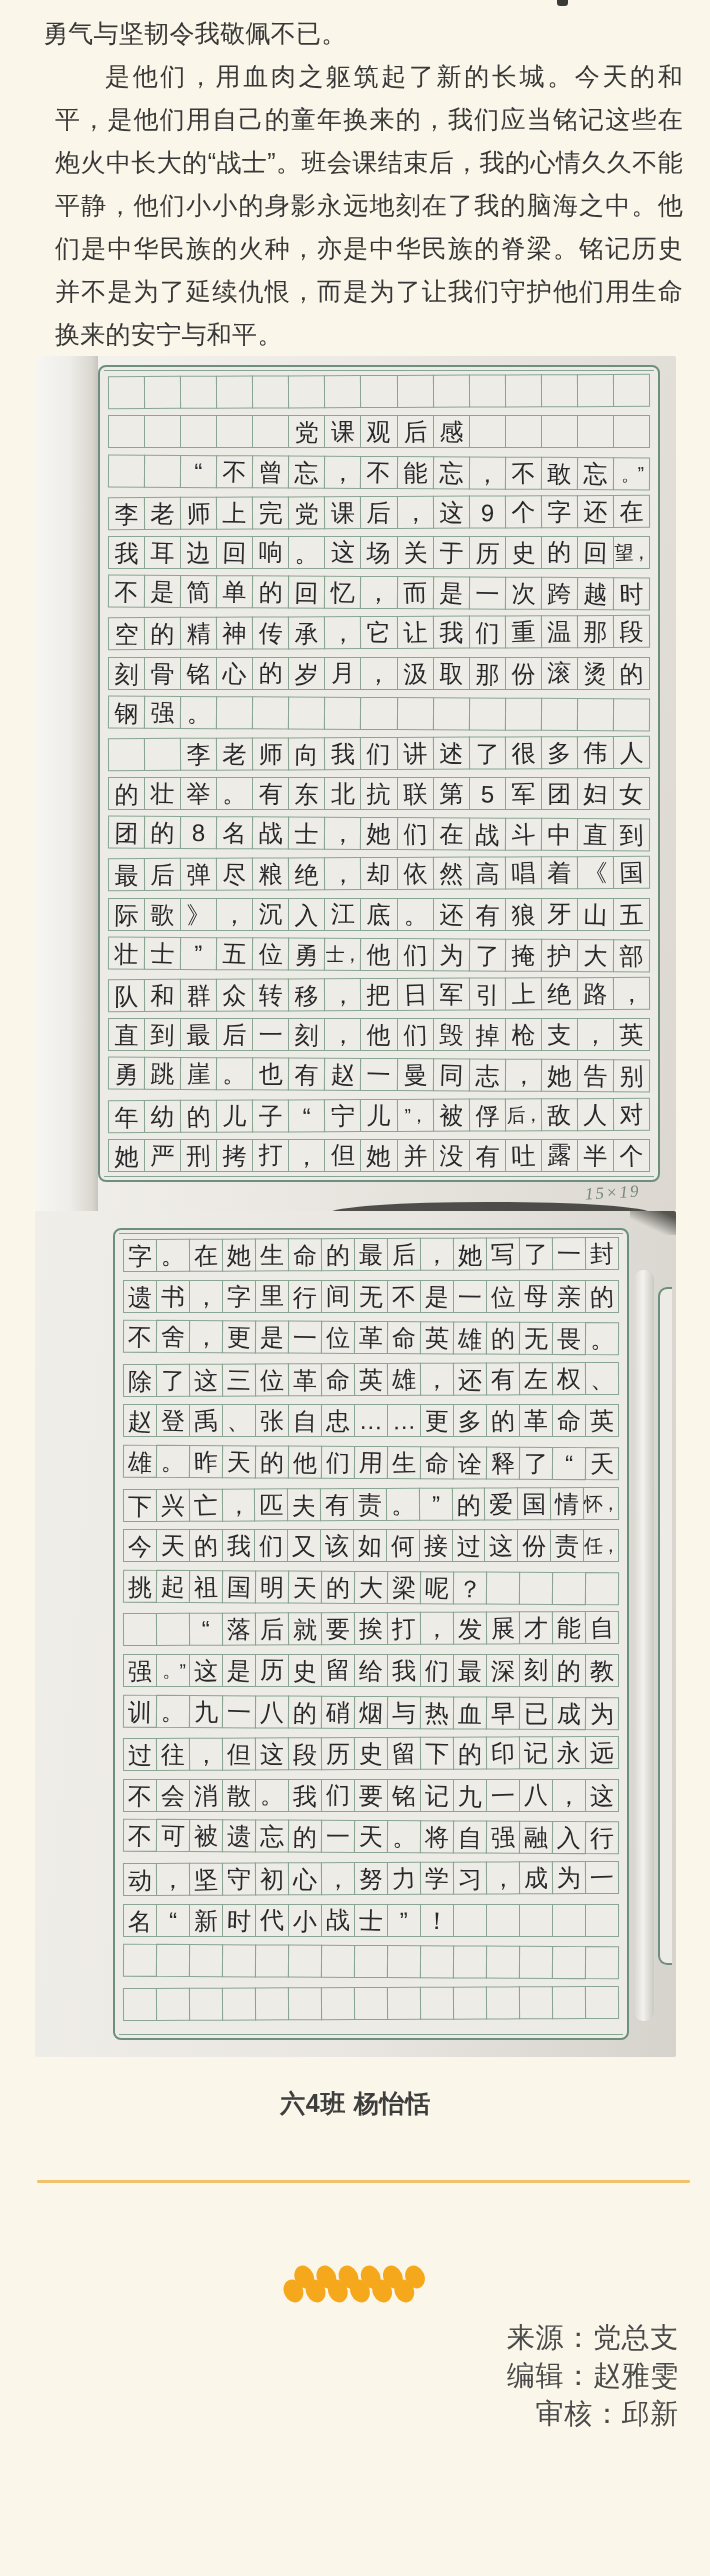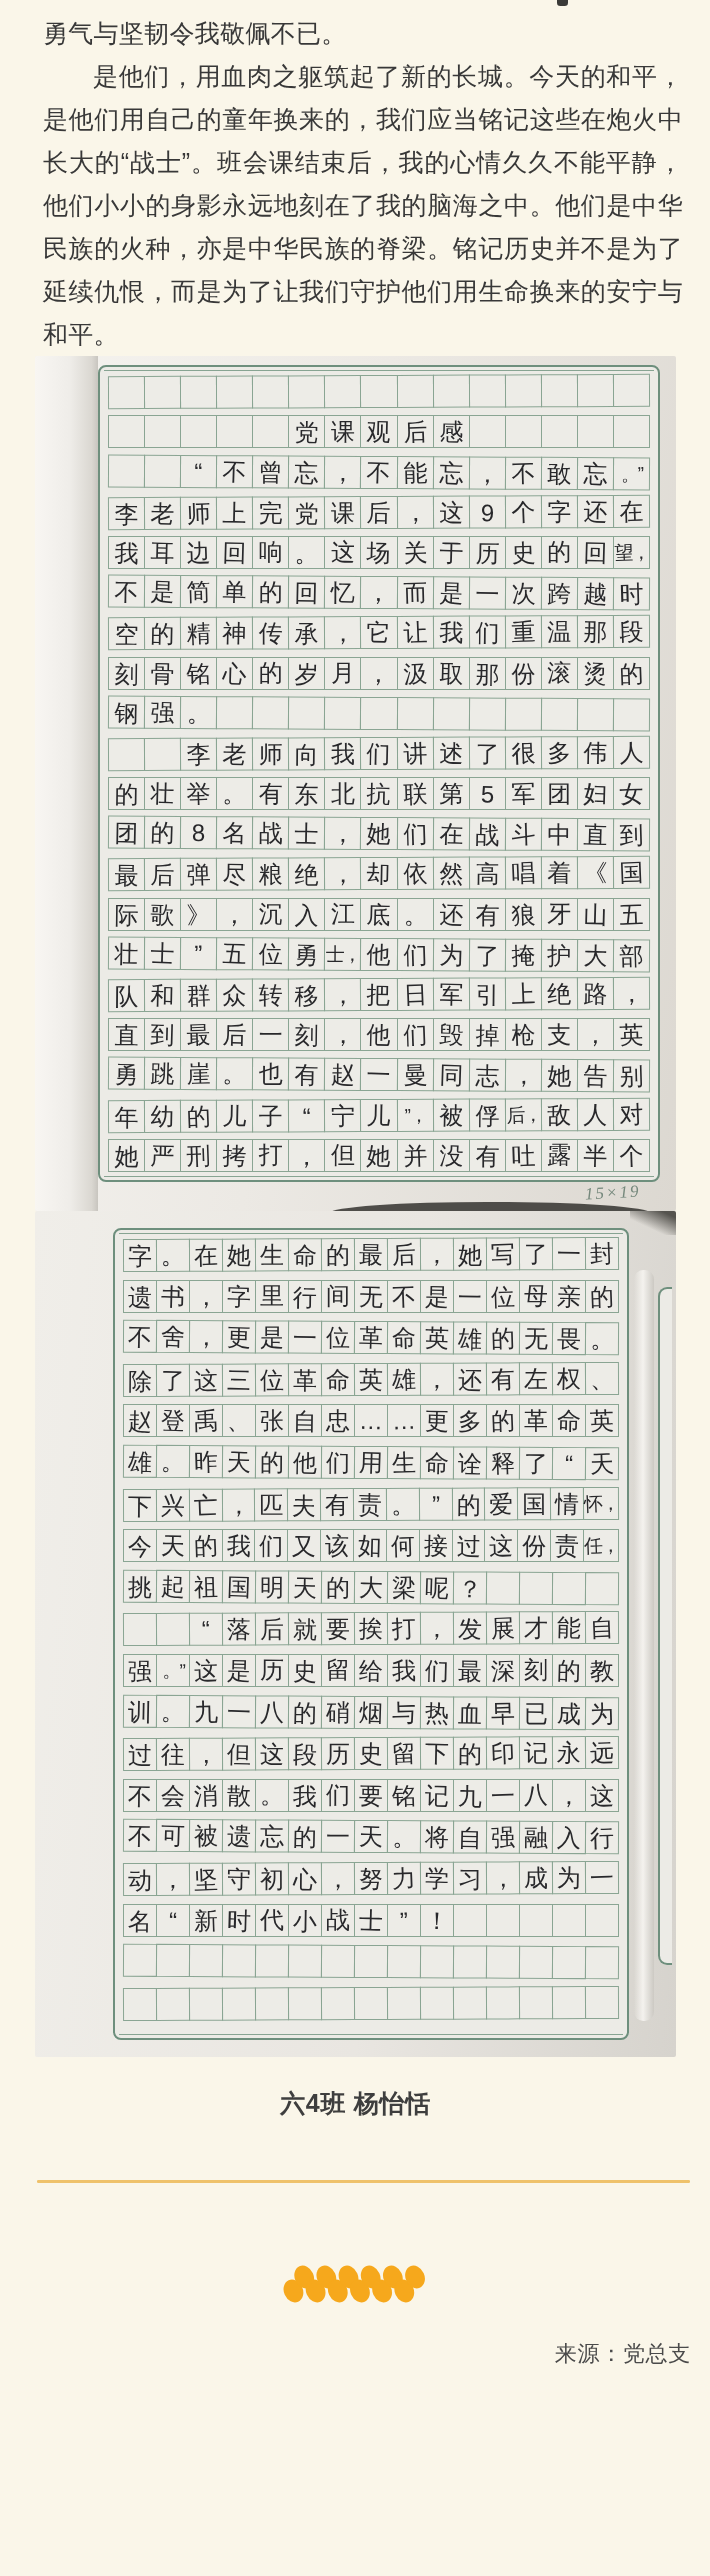--- a/index.html
+++ b/index.html
@@ -8,21 +8,21 @@
     background:#FAF6E9;
     font-family:"Liberation Sans", sans-serif;
   }
   .article{width:711px;height:2576px;position:relative;}
   .top-fragment{position:absolute;left:557px;top:0;width:10.5px;height:6px;
     background:#3a3a38;border-radius:0 0 3.3px 3.3px;}
   
   .intro{padding:12px 28px 0 43px;}
   .intro p{margin:0;font-size:25px;line-height:43px;letter-spacing:0.3px;
     color:#383838;text-align:justify;}
-  .intro .p2{text-indent:2em;}
+  .intro .p2{text-indent:2em;margin-left:12px;}
   
   .photo{position:relative;width:641px;overflow:hidden;border-radius:2px;}
   .photo1{margin:17px 35px 0;height:855px;
     background:linear-gradient(100deg,#f5f3ef 0%,#ece9e4 45%,#dcd8d1 100%);}
   .photo1::after{content:"";position:absolute;left:46%;right:4%;bottom:-2px;height:11.2px;
     background:#34332f;border-radius:50% 50% 0 0 / 100% 100% 0 0;opacity:.85;}
   .photo2{margin:22px 35px 0;height:846px;
     background:linear-gradient(95deg,#f0eee9 0%,#e9e6e1 55%,#d6d3cd 100%);}
   .photo2::before{content:"";position:absolute;right:0;top:0;width:46px;height:24px;
     background:linear-gradient(205deg,#55534e 15%,rgba(85,83,78,0) 65%);}
@@ -52,22 +52,22 @@
   .cell:nth-child(2n) i{transform:rotate(1.5deg);}
   .cell:nth-child(3n) i{transform:rotate(-2deg);}
   .cell:nth-child(5n+1) i{transform:rotate(.8deg) translateY(0.7px);}
   .page-label{position:absolute;right:36px;bottom:8px;font-size:17px;letter-spacing:2px;
     color:#75887C;font-family:"Liberation Serif", serif;font-style:italic;transform:rotate(-3deg);}
   
   .caption{margin-top:28px;text-align:center;font-size:25px;line-height:37px;
     color:#3E3E3E;letter-spacing:0.7px;font-weight:bold;}
   .divider{margin:58px 21px 0 37px;height:2.6px;border:none;border-radius:1.3px;background:currentColor;}
   .ornament{display:block;margin:82px auto 0;width:145px;height:38px;}
-  .credits{margin-top:32px;padding-right:20px;text-align:right;
-    font-size:22px;line-height:38px;color:#4A4A4A;letter-spacing:0.7px;}
+  .credits{margin-top:16px;padding-right:32px;text-align:right;
+    font-size:28px;line-height:38px;color:#4A4A4A;letter-spacing:0.7px;}
 </style>
 </head>
 <body>
 
 <div class="article">
 
   <div class="top-fragment"></div>
 
   <section class="intro">
     <p class="p1">勇气与坚韧令我敬佩不已。</p>
@@ -1941,16 +1941,18 @@
       <ellipse cx="134" cy="19" rx="15" ry="18.5" transform="rotate(-24 134 19)"></ellipse>
       <ellipse cx="152" cy="41" rx="15" ry="18.5" transform="rotate(-24 152 41)"></ellipse>
       <ellipse cx="169" cy="19" rx="15" ry="18.5" transform="rotate(-24 169 19)"></ellipse>
       <ellipse cx="187" cy="41" rx="15" ry="18.5" transform="rotate(-24 187 41)"></ellipse>
       <ellipse cx="204" cy="19" rx="15" ry="18.5" transform="rotate(-24 204 19)"></ellipse>
     </g>
   </svg>
 
   <div class="credits">
     <div>来源：党总支</div>
+    <div>编辑：赵雅雯</div>
+    <div>审核：邱新</div>
   </div>
 
 </div>
 
 
 </body></html>

